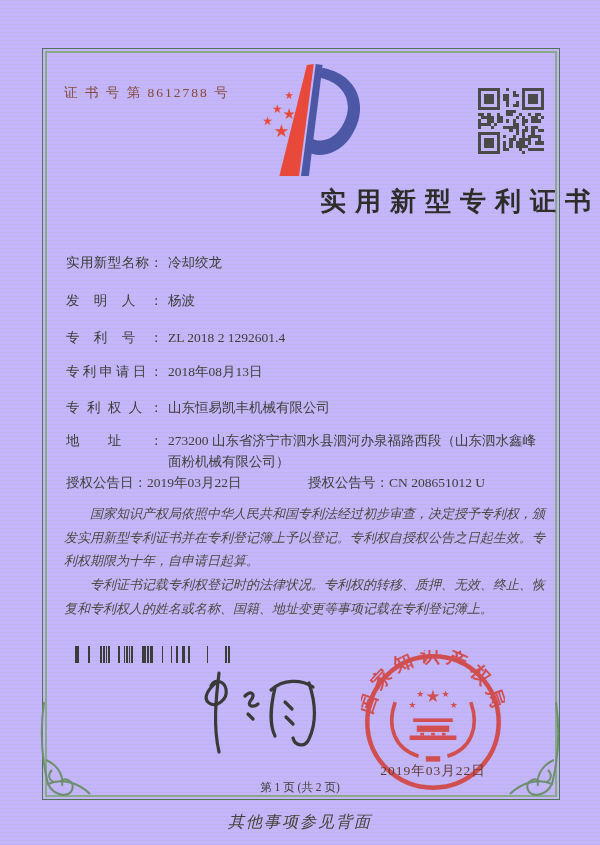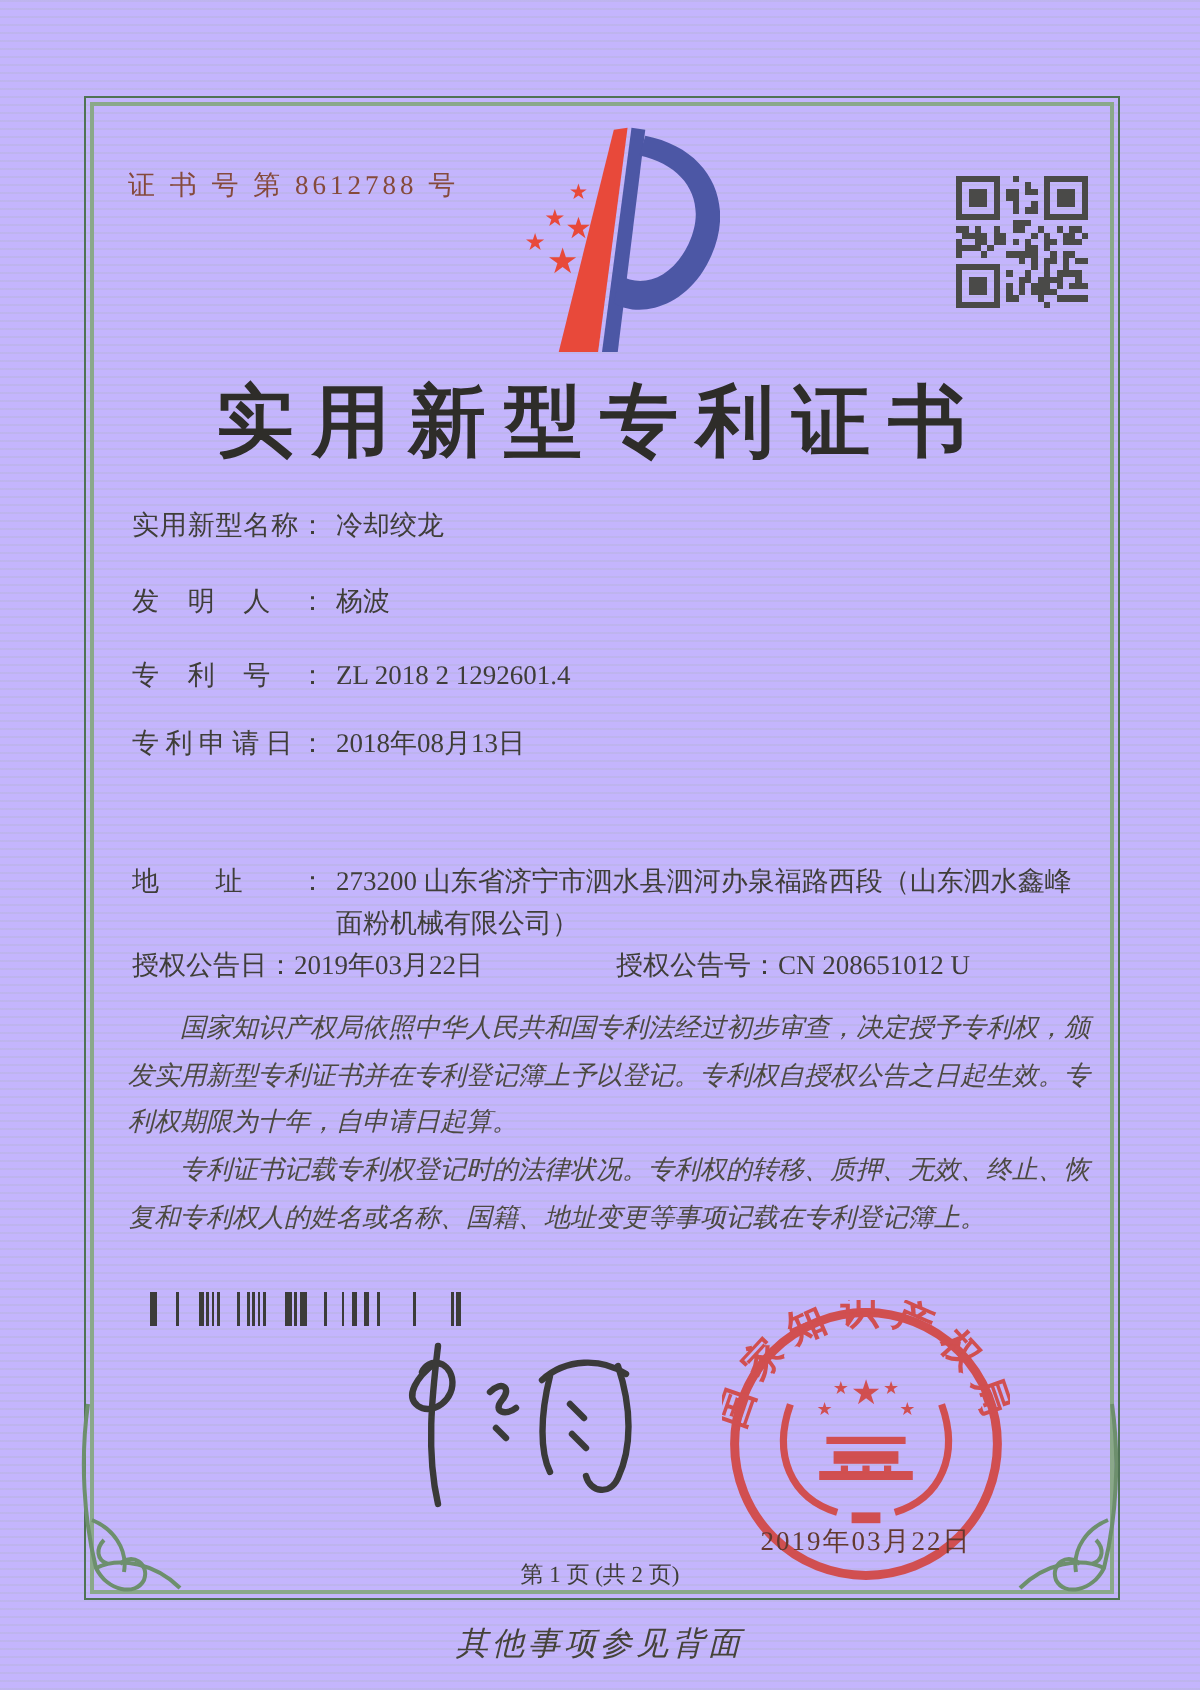--- a/index.html
+++ b/index.html
@@ -30,21 +30,21 @@
     border:2px solid #8aa88a;
   }
   .cert-no{
     position:absolute;left:64px;top:84px;
     font-size:13.5px;letter-spacing:2px;color:#854a3c;
   }
   .logo{position:absolute;left:242px;top:60px;width:118px;height:118px;}
   .qr{position:absolute;left:478px;top:88px;width:66px;height:66px;}
   .title{
     position:absolute;left:0;top:184px;width:100%;
-    text-align:center;font-size:39px;font-weight:700;
+    text-align:right;font-size:26px;font-weight:700;
     letter-spacing:9px;color:#2e2d29;
   }
   .field-row{
     position:absolute;left:66px;width:480px;display:flex;
     font-size:13.5px;color:#3f3e39;line-height:1.55;
   }
   .field-label{
     width:97px;flex:0 0 97px;
     text-align:justify;text-align-last:justify;
   }
@@ -261,20 +261,24 @@
     <span class="field-value">杨波</span>
   </div>
   <div class="field-row" style="top:328px">
     <span class="field-label">专利号：</span>
     <span class="field-value">ZL 2018 2 1292601.4</span>
   </div>
   <div class="field-row" style="top:362px">
     <span class="field-label">专利申请日：</span>
     <span class="field-value">2018年08月13日</span>
   </div>
+  <div class="field-row" style="top:398px">
+    <span class="field-label">专利权人：</span>
+    <span class="field-value">山东恒易凯丰机械有限公司</span>
+  </div>
   <div class="field-row" style="top:431px">
     <span class="field-label">地址：</span>
     <span class="field-value">273200 山东省济宁市泗水县泗河办泉福路西段（山东泗水鑫峰面粉机械有限公司）</span>
   </div>
 
   <div class="grant-row">
     <span class="grant-group first"><span>授权公告日：</span><span>2019年03月22日</span></span>
     <span class="grant-group"><span>授权公告号：</span><span>CN 208651012 U</span></span>
   </div>
 

